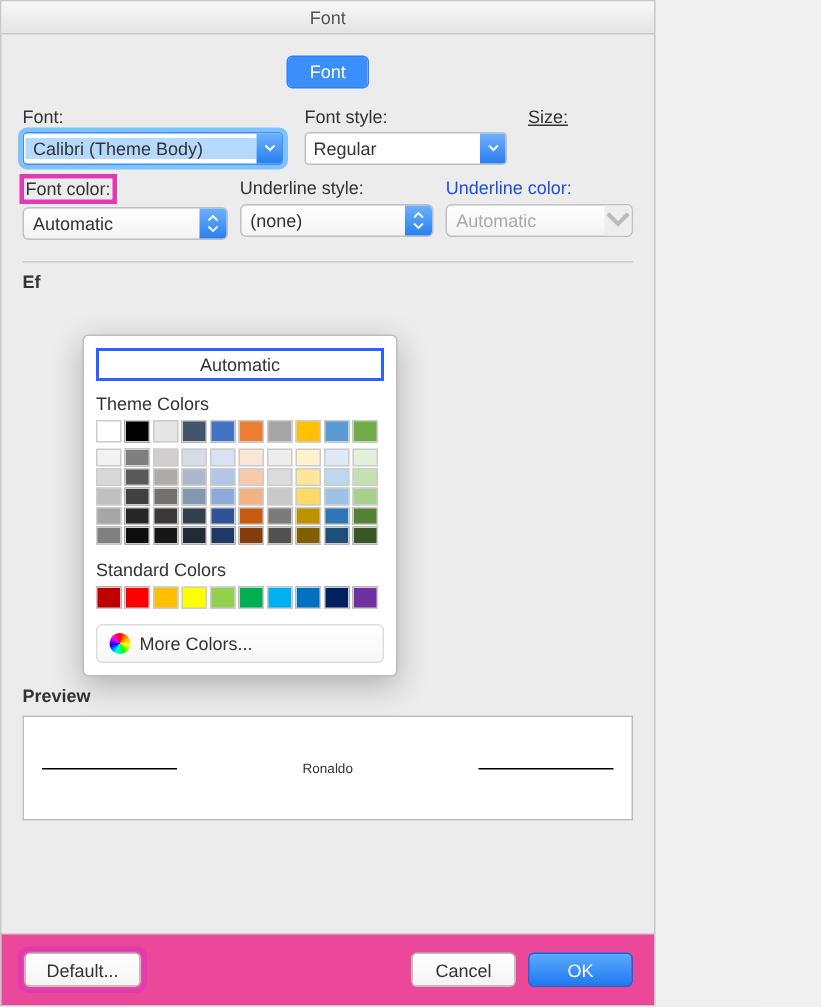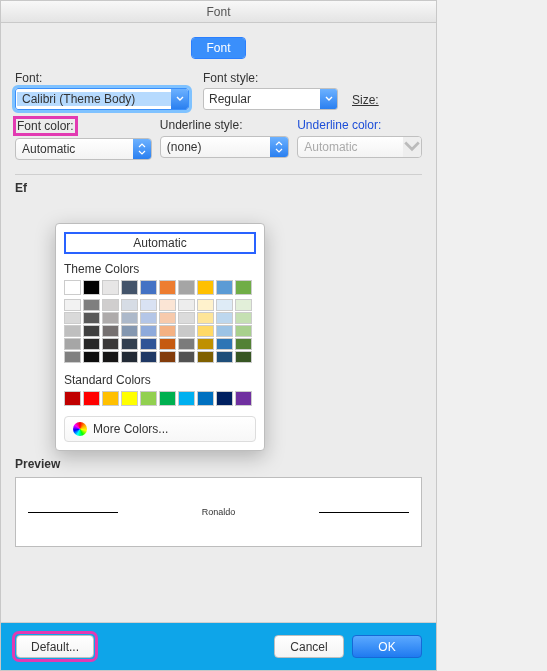--- a/index.html
+++ b/index.html
@@ -53,21 +53,20 @@
     cursor: default;
   }
   .seg .seg-btn.active {
     background: #3a8ffb;
     color: #fff;
   }
   .row {
     display: flex;
     gap: 14px;
     margin-bottom: 8px;
-    align-items: flex-end;
   }
   .col-label { font-size: 12px; color: #333; margin-bottom: 3px; }
   .col-font { flex: 1; }
   .col-style { width: 135px; }
   .col-size { width: 70px; text-decoration: underline; }
   .combo {
     display: flex;
     width: 100%;
     height: 22px;
     border: 1px solid #c0c0c0;
@@ -186,21 +185,21 @@
   }
   .pv-line { flex:1; border-bottom:1px solid #000; height:0; max-width:90px;}
   .pv-text { font-size:9px; padding:0 20px; }
   .footer {
     height:48px;
     border-top:1px solid #cfcfcf;
     display:flex;
     align-items:center;
     padding: 0 14px;
     gap:8px;
-    background:#0ea5e9;
+    background:#ec4899;
   }
   .btn {
     height:23px;
     padding: 0 14px;
     border:1px solid #bfbfbf;
     border-radius:4px;
     background:linear-gradient(#fff,#f4f4f4);
     font-size:12px;
     cursor:default;
     display:flex;align-items:center;

